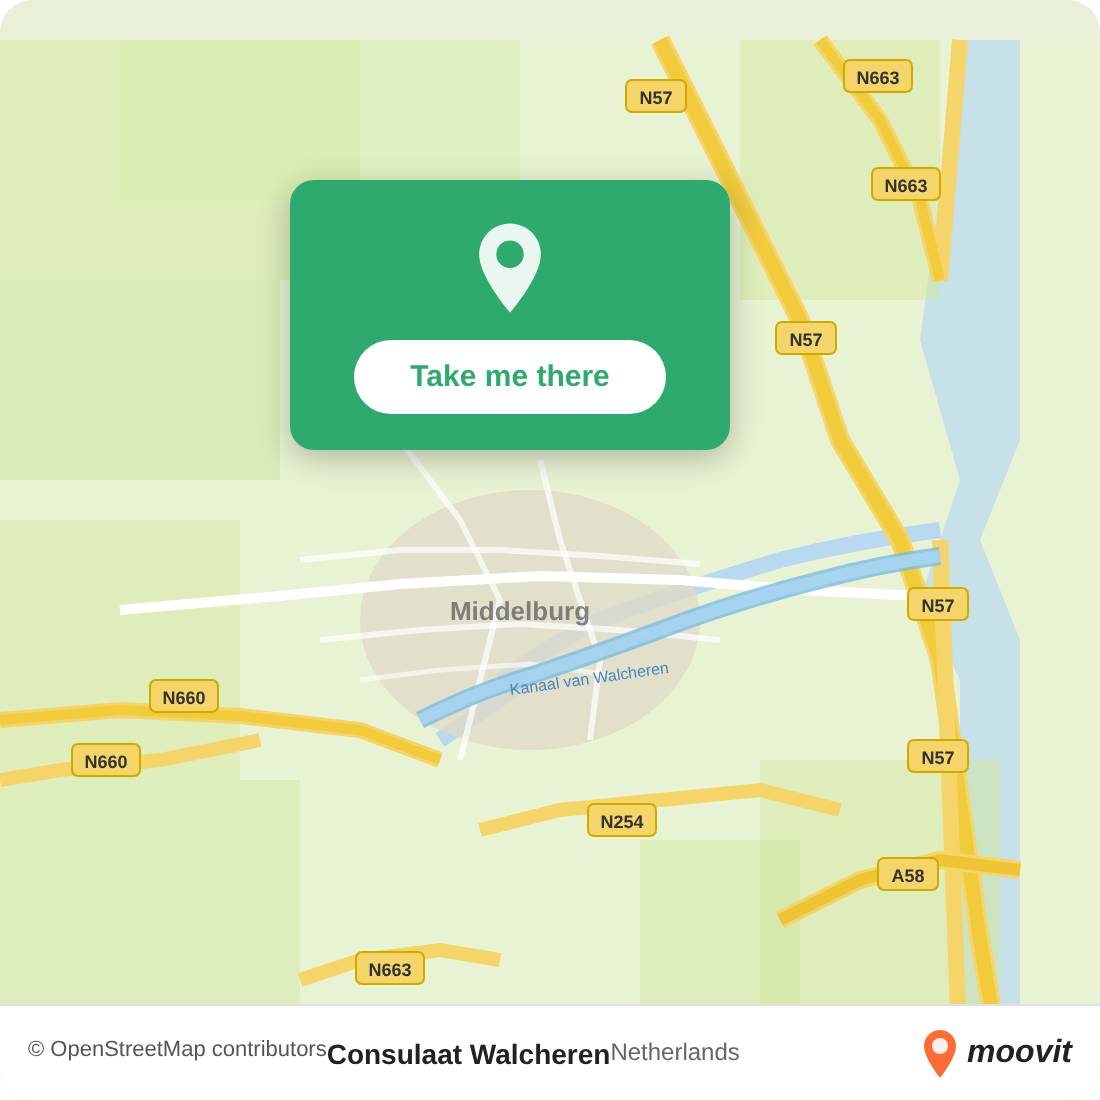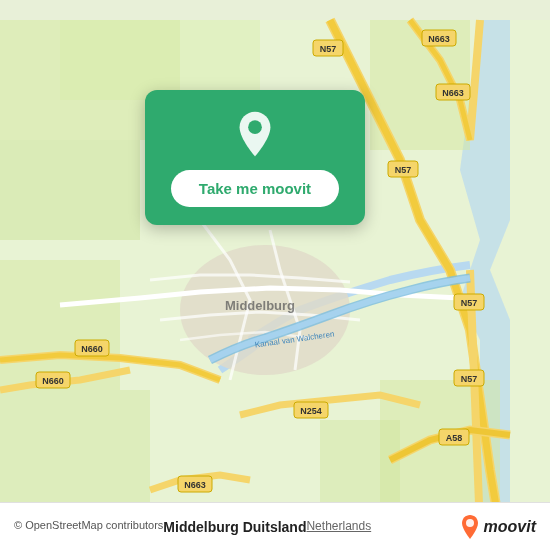--- a/index.html
+++ b/index.html
@@ -4,20 +4,21 @@
   <style>
     * { margin: 0; padding: 0; box-sizing: border-box; }
     body { width: 550px; height: 550px; overflow: hidden; font-family: Arial, sans-serif; position: relative; }
 
     #map-container {
       width: 550px;
       height: 550px;
       position: relative;
       overflow: hidden;
       background: #e8f0d8;
+      border-radius: 16px;
     }
 
     
     #map-svg {
       position: absolute;
       top: 0; left: 0;
       width: 100%; height: 100%;
     }
 
     
@@ -83,21 +84,20 @@
 
     .bottom-title {
       font-size: 14px;
       font-weight: 600;
       color: #222;
     }
 
     .bottom-subtitle {
       font-size: 12px;
       color: #666;
-      text-decoration: underline;
     }
 
     .bottom-text-group {
       display: flex;
       flex-direction: row;
     }
 
     .moovit-logo {
       display: flex;
       align-items: center;
@@ -209,28 +209,28 @@
 
     <text x="260" y="290" text-anchor="middle" font-size="13" font-weight="bold" fill="#555" opacity="0.7">Middelburg</text>
   </svg>
 
   <div class="popup-card">
 
     <svg class="popup-pin" viewBox="0 0 48 56" xmlns="http://www.w3.org/2000/svg">
       <path d="M24 2C14.06 2 6 10.06 6 20c0 13.5 18 34 18 34s18-20.5 18-34C42 10.06 33.94 2 24 2z" fill="white" opacity="0.9"></path>
       <circle cx="24" cy="20" r="8" fill="#2faa6e"></circle>
     </svg>
-    <button class="popup-btn">Take me moovit</button>
+    <button class="popup-btn">Take me there</button>
   </div>
 
   <div class="bottom-bar">
     <div class="bottom-left">
       <div class="bottom-text-group">
         <span class="osm-icon">© OpenStreetMap contributors</span>
-        <span class="bottom-title">Middelburg Duitsland</span>
+        <span class="bottom-title">Consulaat Walcheren</span>
         <span class="bottom-subtitle">Netherlands</span>
       </div>
     </div>
     <div class="moovit-logo">
 
       <svg class="moovit-pin" viewBox="0 0 24 30" xmlns="http://www.w3.org/2000/svg">
         <path d="M12 0C6.48 0 2 4.48 2 10c0 7.5 10 20 10 20S22 17.5 22 10C22 4.48 17.52 0 12 0z" fill="#ff6b35"></path>
         <circle cx="12" cy="10" r="5" fill="white" opacity="0.9"></circle>
       </svg>
       <span class="moovit-text">moovit</span>

